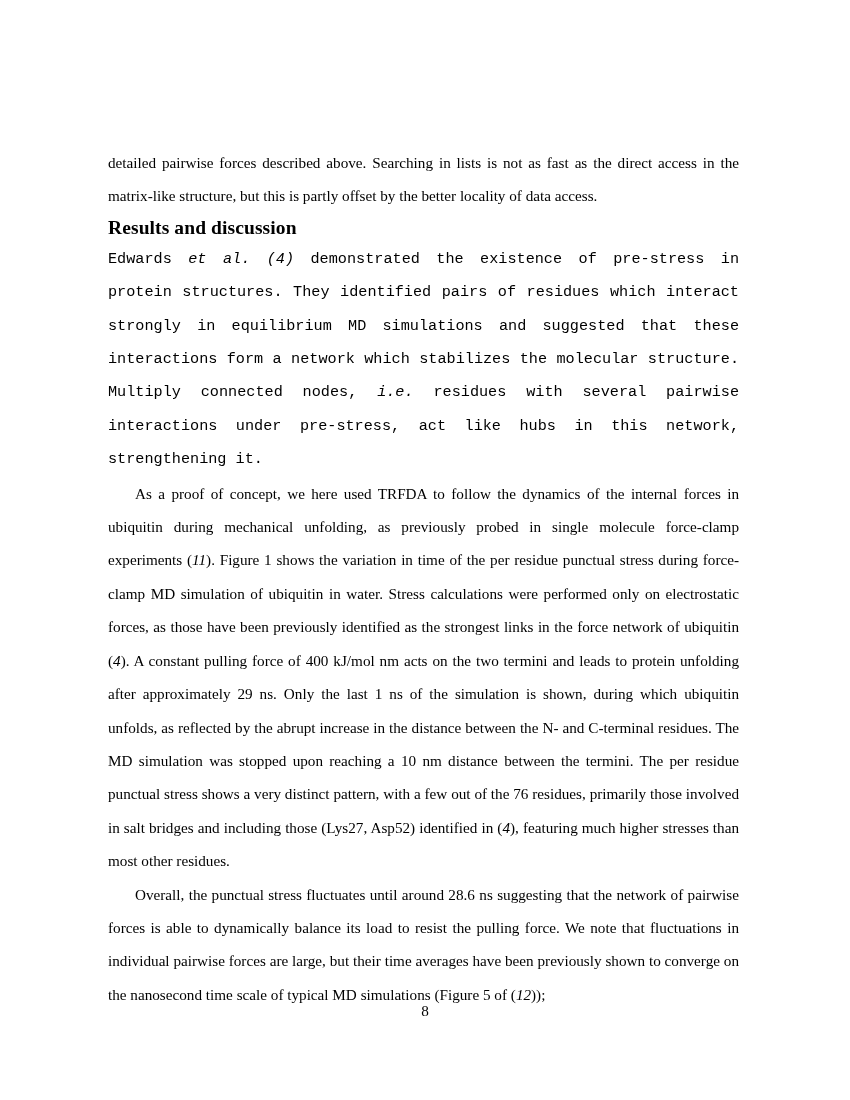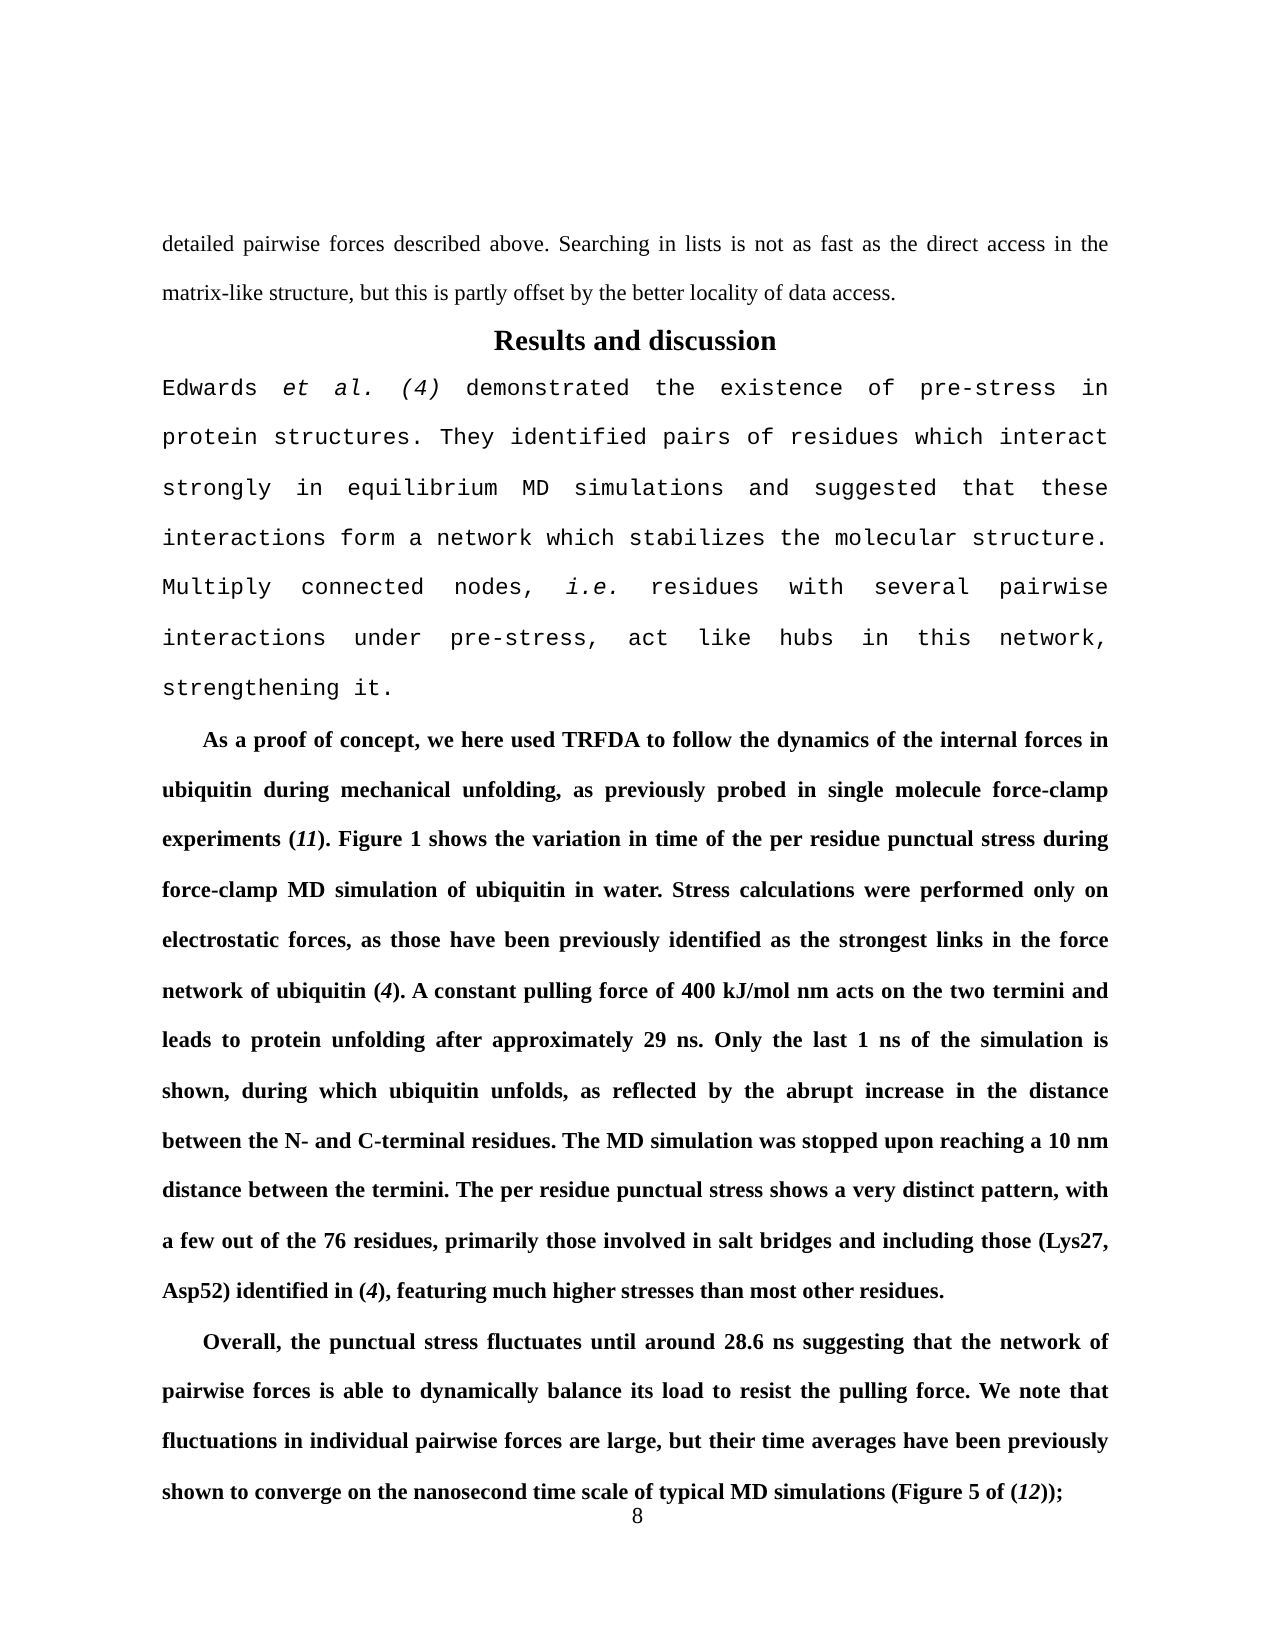--- a/index.html
+++ b/index.html
@@ -39,36 +39,35 @@
     font-size: 15.2px;
     line-height: 33.4px;
     text-align: justify;
     text-justify: inter-word;
     color: #000000;
     -webkit-font-smoothing: antialiased;
   }
 
   p.indented {
     text-indent: 27px;
-    font-weight: bold;
   }
 
   
   .gap-after-p1   { margin-bottom: 18px; }
   .gap-after-head { margin-bottom: 16px; }
   .gap-after-p2   { margin-bottom: 1px; font-family: Liberation Mono, monospace; }
   .gap-after-p3   { margin-bottom: 1px; }
 
   h2.section-heading {
     margin: 0;
     font-size: 19.5px;
     line-height: 30px;
     font-weight: bold;
     font-family: "Liberation Serif", "DejaVu Serif", serif;
-    text-align: center;
+    text-align: left;
     letter-spacing: 0.1px;
     color: #000000;
   }
 
   .page-number {
     position: absolute;
     top: 1000px;
     left: 0;
     width: 850px;
     text-align: center;

